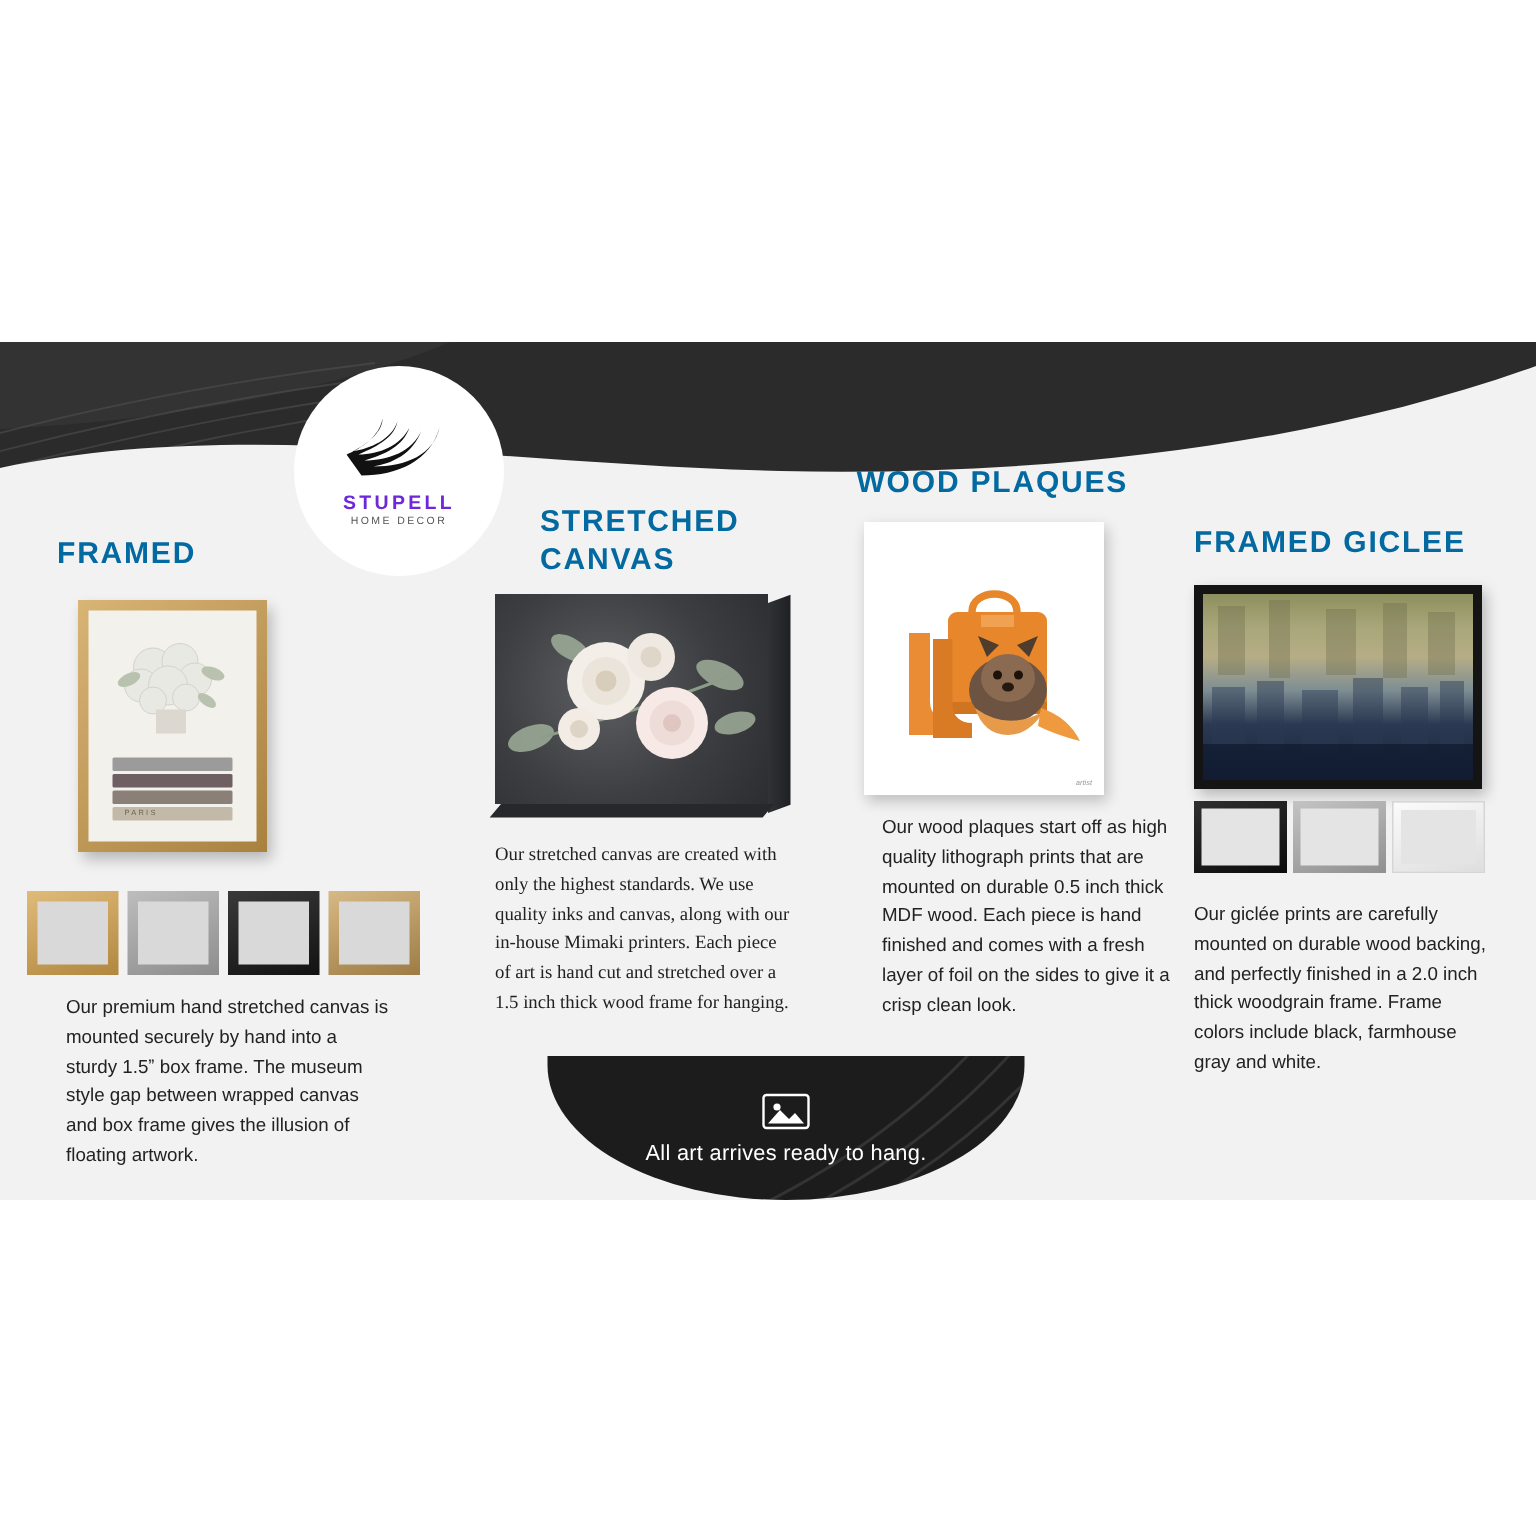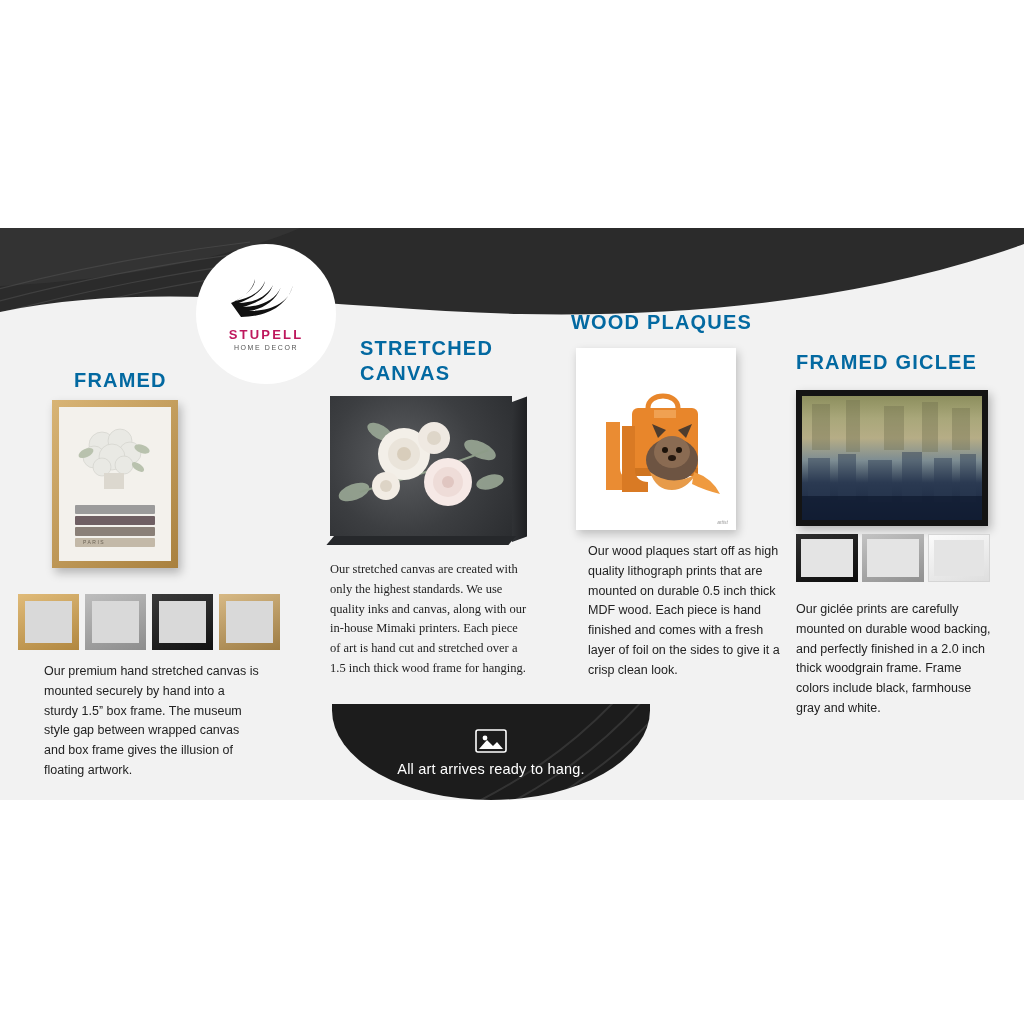--- a/index.html
+++ b/index.html
@@ -58,21 +58,21 @@
   }
   .logo-mark {
     width: 70px;
     height: 48px;
     margin-bottom: 2px;
   }
   .logo-name {
     font-size: 13px;
     letter-spacing: 2.2px;
     font-weight: bold;
-    color: #be185d;
+    color: #6d28d9;
   }
   .logo-sub {
     font-size: 7px;
     letter-spacing: 1.6px;
     color: #555;
     margin-top: 2px;
   }
 
   
   .col {
@@ -87,21 +87,21 @@
     line-height: 1.25;
     text-transform: uppercase;
   }
   .col-body {
     font-size: 12.5px;
     line-height: 1.58;
     color: #222;
   }
 
   .c1 { left: 38px; }
-  .c1 .col-title { position: absolute; top: 140px; left: 0; width: 250px; margin-left: 36px; }
+  .c1 .col-title { position: absolute; top: 129px; left: 0; width: 250px; }
   .c2 { left: 330px; }
   .c2 .col-title { position: absolute; top: 108px; left: 30px; width: 230px; }
   .c3 { left: 568px; }
   .c3 .col-title { position: absolute; top: 82px; left: 3px; width: 240px; }
   .c4 { left: 796px; }
   .c4 .col-title { position: absolute; top: 122px; left: 0; width: 240px; }
 
   
   .ffc-frame {
     position: absolute;
@@ -264,21 +264,21 @@
     padding: 5px;
   }
   .fg-sw .face { width:100%; height:100%; background:#e4e4e4; }
   .fg-black { background: linear-gradient(160deg,#2f2f2f,#0c0c0c); }
   .fg-gray  { background: linear-gradient(160deg,#c3c3c3,#909090); }
   .fg-white { background: linear-gradient(160deg,#fbfbfb,#dedede); border:1px solid #d5d5d5; }
 
   
   .bottom-arc {
     position: absolute;
-    left: 332px;
+    left: 365px;
     top: 476px;
     width: 318px;
     height: 96px;
     background: #1c1c1c;
     border-radius: 0 0 170px 170px / 0 0 96px 96px;
     overflow: hidden;
   }
   .bottom-arc .arc-inner {
     position: absolute;
     left: 0; top: 0;

